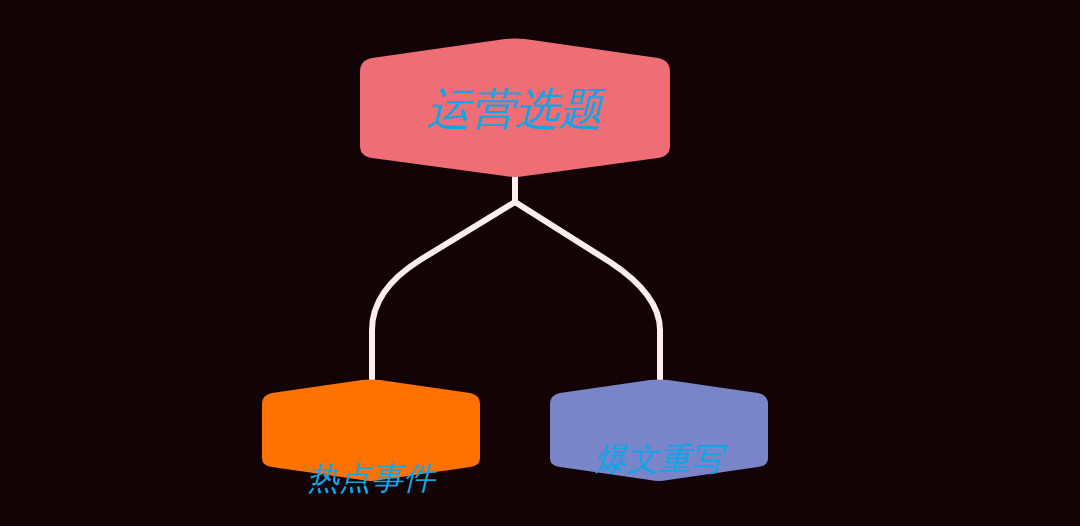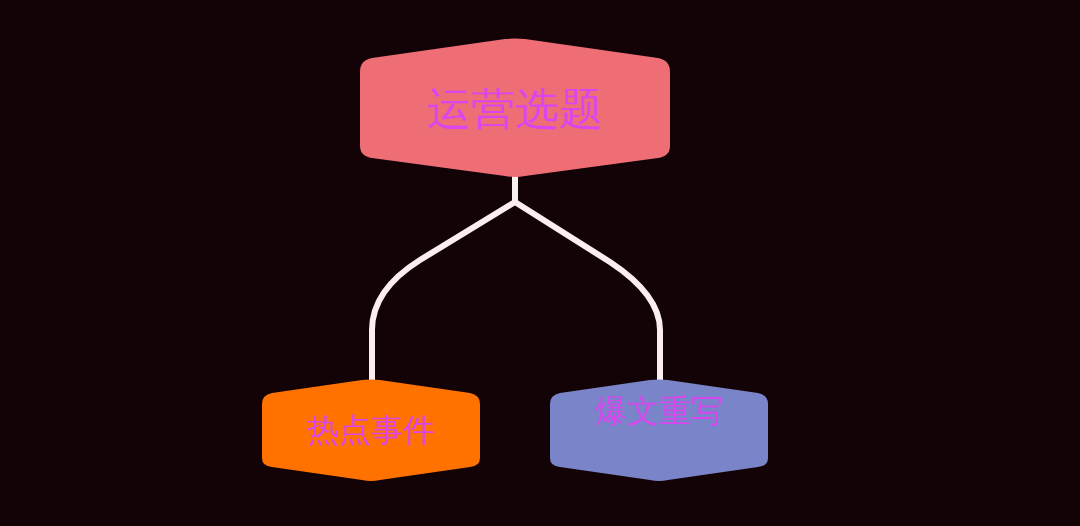--- a/index.html
+++ b/index.html
@@ -5,27 +5,28 @@
     html, body { margin: 0; padding: 0; }
     body {
       width: 1080px; height: 526px;
       background: #130307;
       position: relative; overflow: hidden;
       font-family: "DejaVu Sans", sans-serif;
     }
     svg.canvas { position: absolute; left: 0; top: 0; }
     .label {
       position: absolute;
-      color: #d946ef;
+      color: #0ea5e9;
       text-align: right;
       white-space: nowrap;
       transform: translate(-50%, -50%);
+      font-style: italic;
     }
     .label.root { font-size: 44px; }
-    .label.child { font-size: 32px; }
+    .label.child { font-size: 32px; margin-top: 48px; }
   </style>
 </head>
 <body>
 
 <svg class="canvas" width="1080" height="526" viewBox="0 0 1080 526">
 
   <g fill="none" stroke="#fbeeee" stroke-width="6" stroke-linejoin="round">
     <path d="M515 172 L515 202"></path>
     <path d="M515 202 L420 260 Q372 290 372 330 L372 382"></path>
     <path d="M515 202 L610 262 Q660 295 660 330 L660 382"></path>

